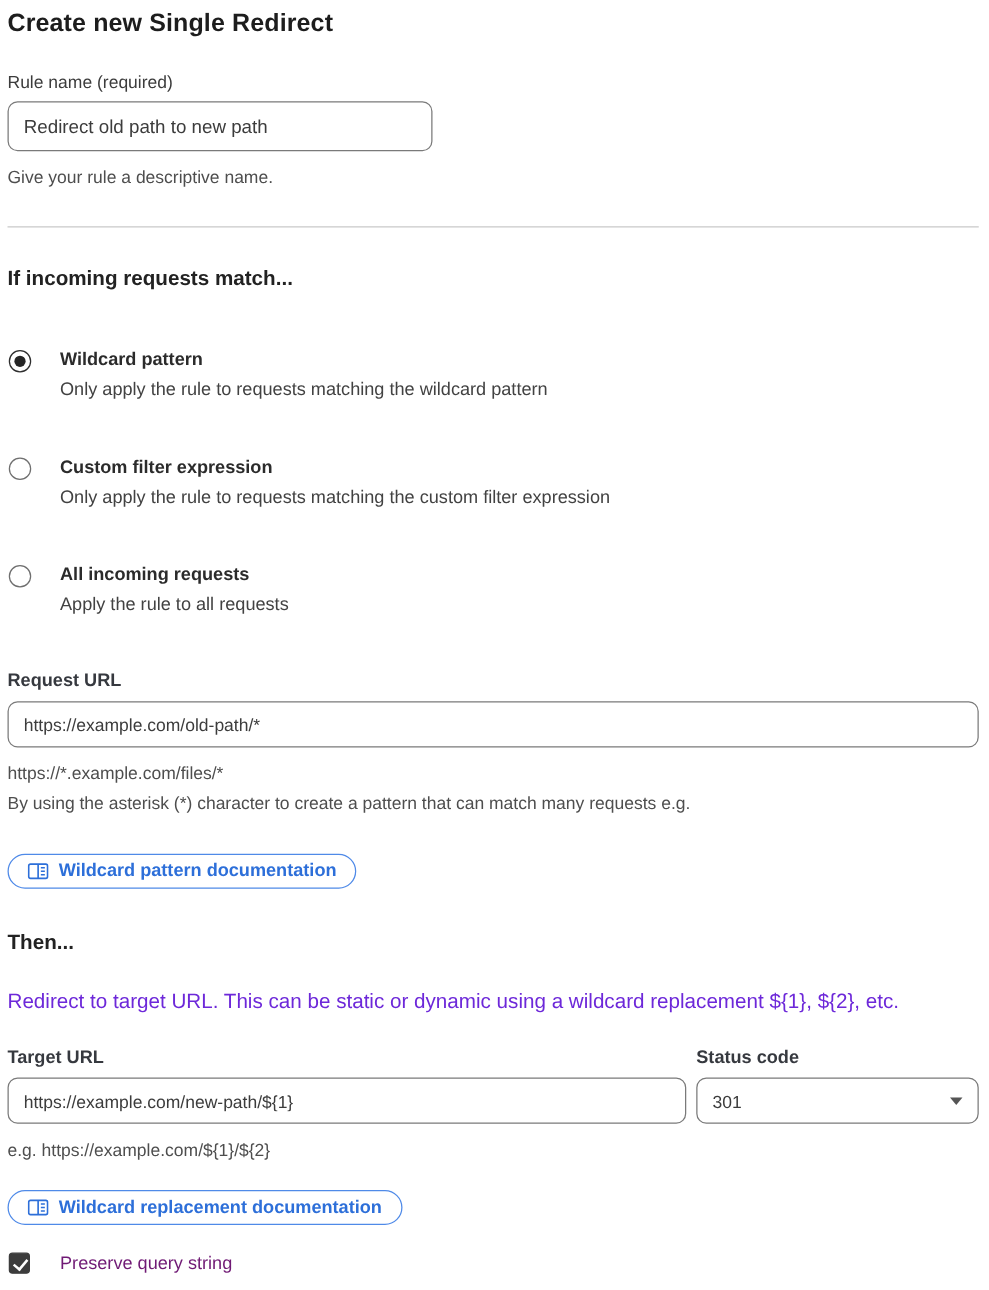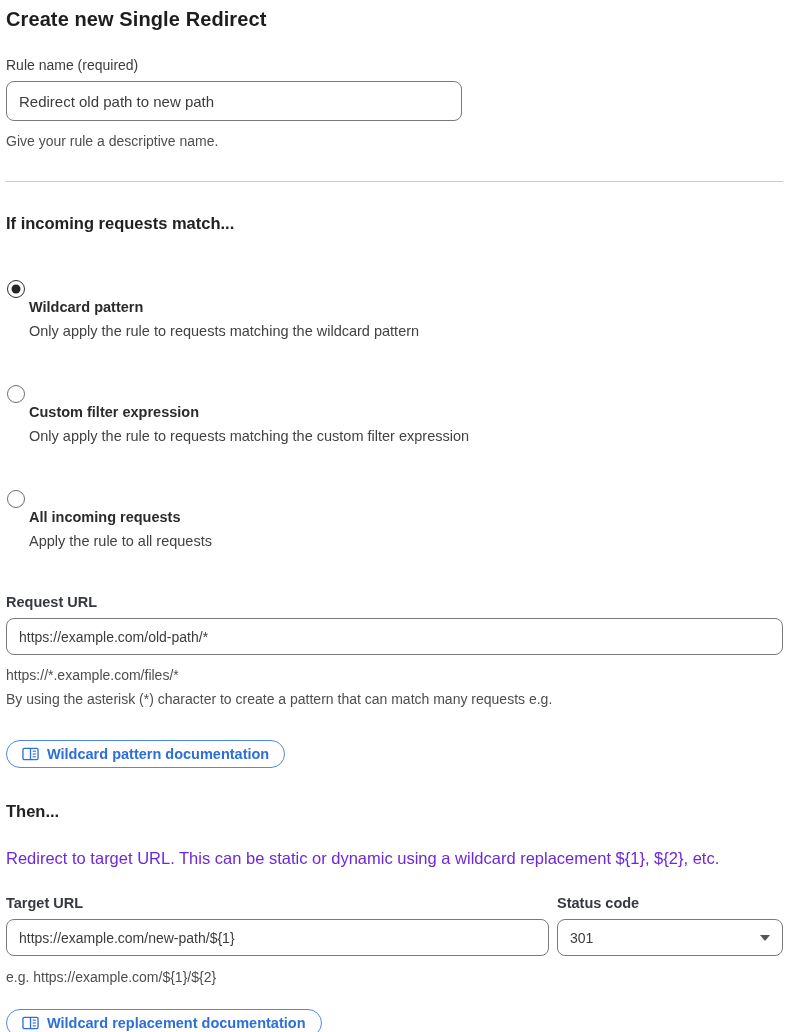--- a/index.html
+++ b/index.html
@@ -17,34 +17,34 @@
   .field-label {
     font-size: 14px; color: #3c3c3c; margin-bottom: 8px; display: block;
   }
   .field-label.semibold { font-weight: 600; color: #36393f; font-size: 14.5px; }
   .text-input {
     display: block; width: 100%; height: 40px;
     border: 1px solid #7a7a7a; border-radius: 8px;
     padding: 0 12px; font-size: 15px; color: #3c3c3c;
     font-family: "Liberation Sans", sans-serif; background: #fff; outline: none;
   }
-  .rule-name-input { width: 456px; }
+  .rule-name-input { width: 340px; }
   .helper {
     font-size: 14px; color: #4e4e4e; margin-top: 8px; line-height: 24px;
   }
   hr.divider {
     border: none; border-top: 1px solid #c9c9c9;
     margin: 28px 0 0 0;
   }
   .section-heading {
     font-size: 16.5px; font-weight: 700; color: #222222;
     margin-top: 32px;
   }
   .radio-group { margin-top: 46px; }
-  .radio-row { display: flex; align-items: flex-start; margin-bottom: 44px; flex-direction: column; }
+  .radio-row { display: flex; align-items: flex-start; margin-bottom: 44px; }
   .radio-circle {
     flex: 0 0 auto; width: 18px; height: 18px; border-radius: 50%;
     border: 1.5px solid #6f6f6f; margin: 1px 0 0 1px; position: relative;
     background: #fff; cursor: pointer;
   }
   .radio-circle.on { border-color: #2e2e2e; }
   .radio-circle.on::after {
     content: ""; position: absolute; left: 50%; top: 50%;
     width: 9px; height: 9px; border-radius: 50%;
     background: #252525; transform: translate(-50%, -50%);

